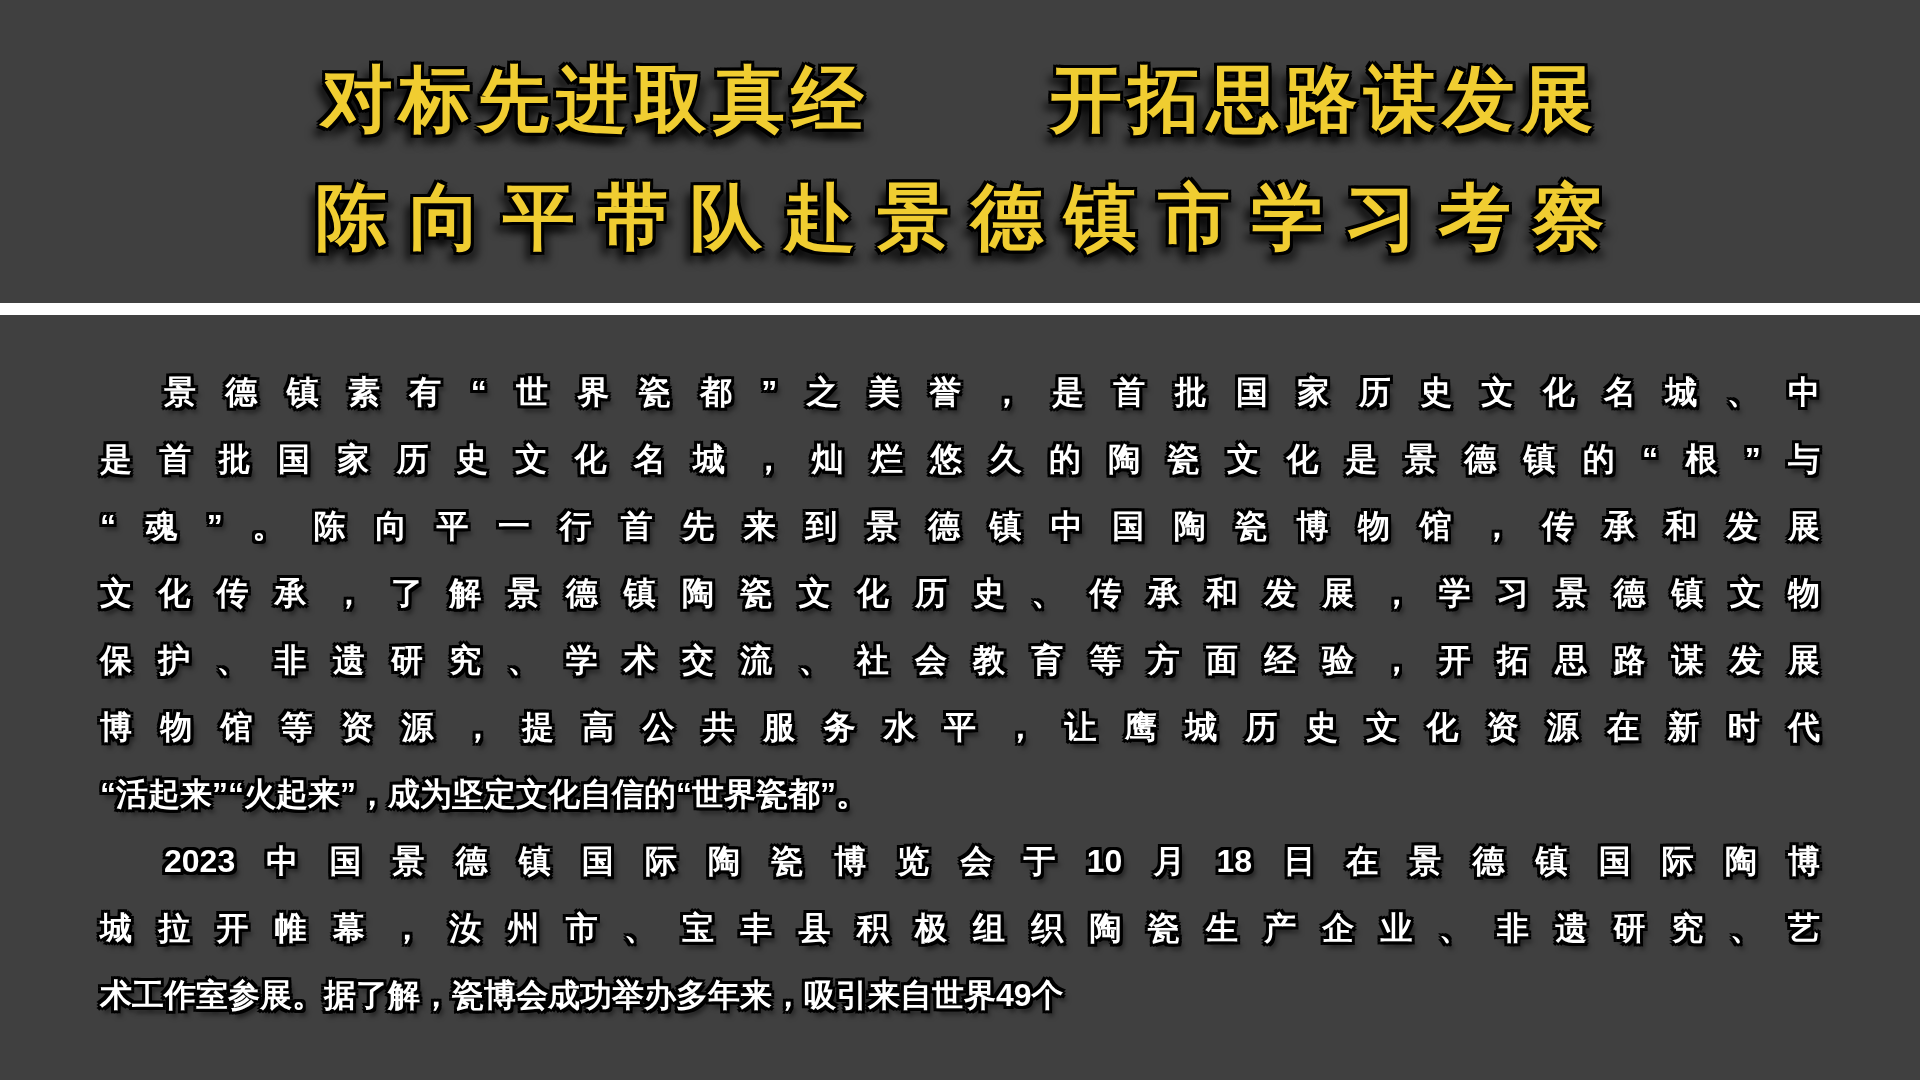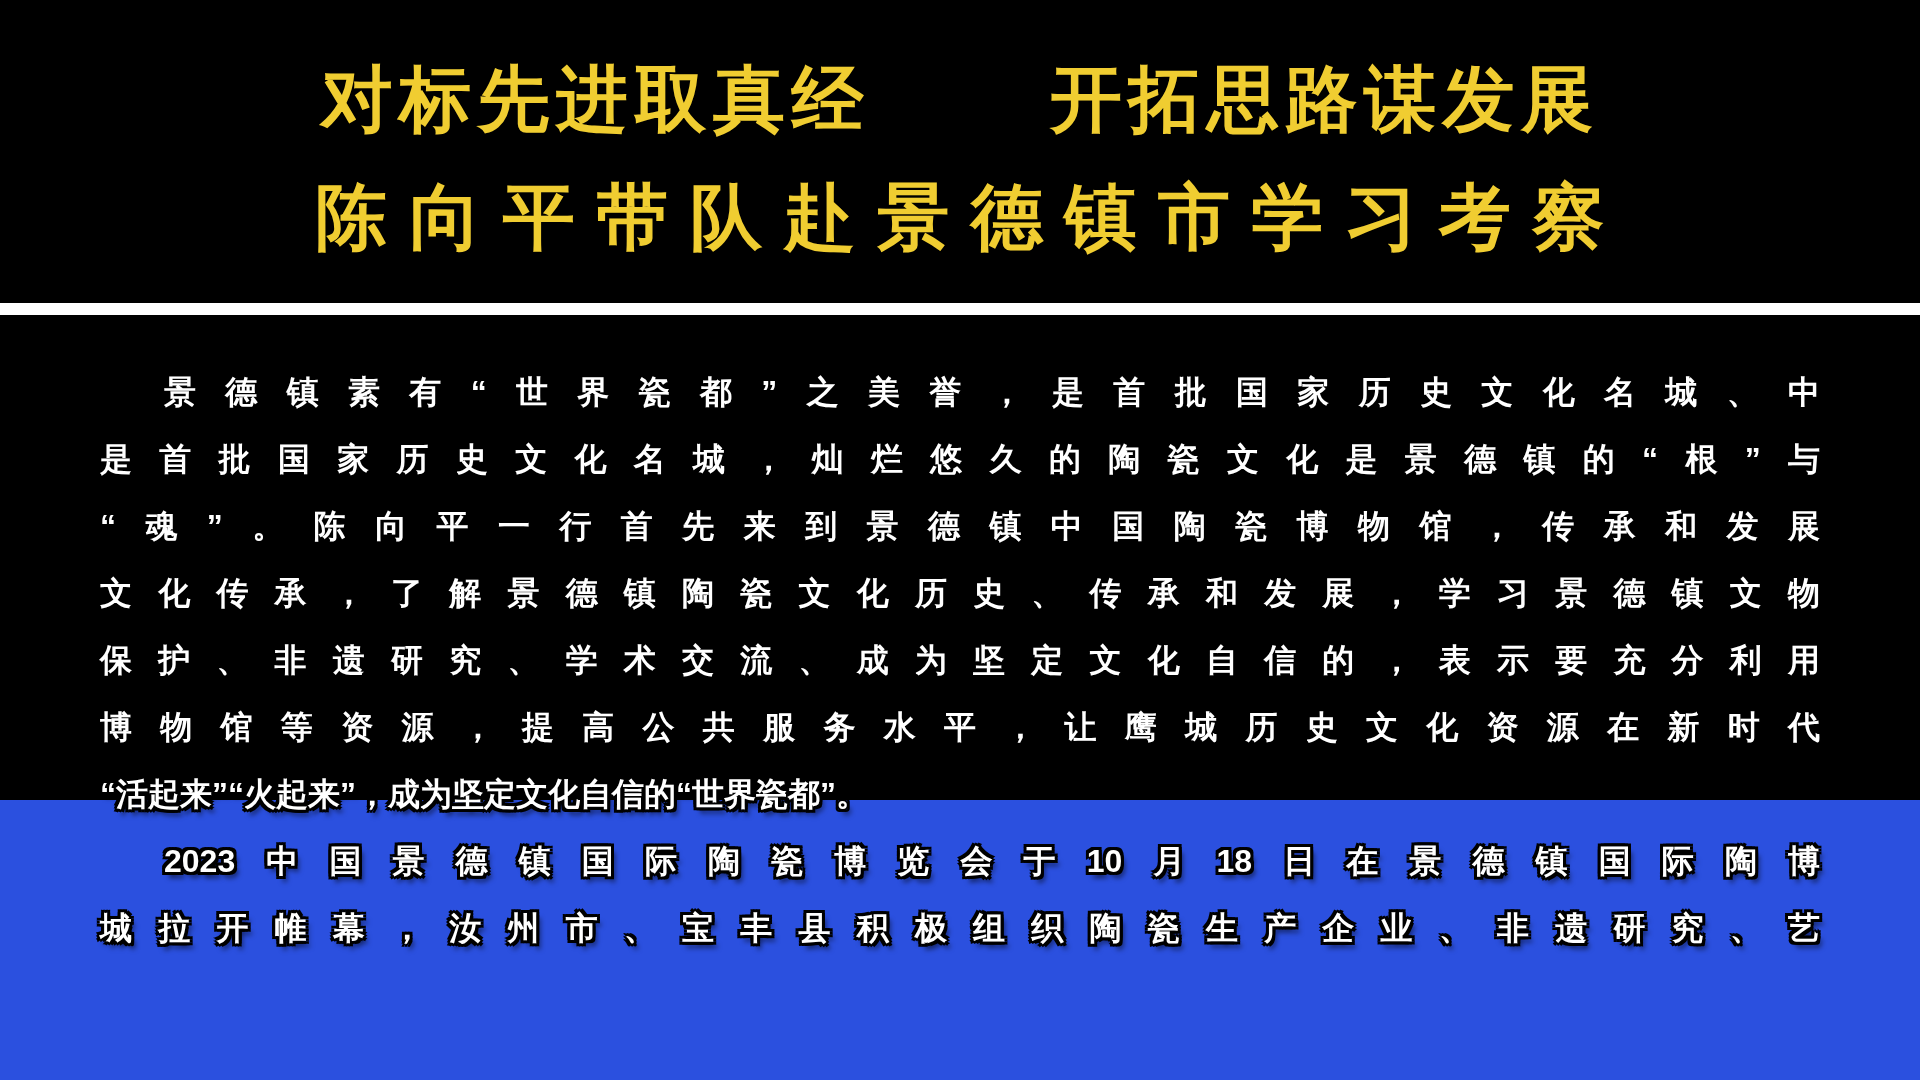--- a/index.html
+++ b/index.html
@@ -8,22 +8,22 @@
     width: 1920px;
     height: 1080px;
     overflow: hidden;
     background: #2B50DF;
     font-family: "Liberation Sans", sans-serif;
   }
 
   .slide {
     position: relative;
     width: 1920px;
-    height: 800px;
-    background: #000000;
+    height: 1080px;
+    background: #404040;
   }
 
   
   .title-banner {
     padding-top: 60px;
     text-align: center;
     color: #F0CD31;
     font-weight: bold;
   }
   .title-row1 {
@@ -90,20 +90,21 @@
     <div class="title-row2">陈向平带队赴景德镇市学习考察</div>
   </div>
 
   <div class="divider"></div>
 
   <div class="article">
       <div class="line indent">景德镇素有“世界瓷都”之美誉，是首批国家历史文化名城、中</div>
       <div class="line">是首批国家历史文化名城，灿烂悠久的陶瓷文化是景德镇的“根”与</div>
       <div class="line">“魂”。陈向平一行首先来到景德镇中国陶瓷博物馆，传承和发展</div>
       <div class="line">文化传承，了解景德镇陶瓷文化历史、传承和发展，学习景德镇文物</div>
-      <div class="line">保护、非遗研究、学术交流、成为坚定文化自信的，表示要充分利用</div>
+      <div class="line">保护、非遗研究、学术交流、社会教育等方面经验，开拓思路谋发展</div>
       <div class="line">博物馆等资源，提高公共服务水平，让鹰城历史文化资源在新时代</div>
       <div class="line last">“活起来”“火起来”，成为坚定文化自信的“世界瓷都”。</div>
       <div class="line indent">2023中国景德镇国际陶瓷博览会于10月18日在景德镇国际陶博</div>
       <div class="line">城拉开帷幕，汝州市、宝丰县积极组织陶瓷生产企业、非遗研究、艺</div>
+      <div class="line last">术工作室参展。据了解，瓷博会成功举办多年来，吸引来自世界49个</div>
     </div>
 
 </div>
 
 </body></html>

